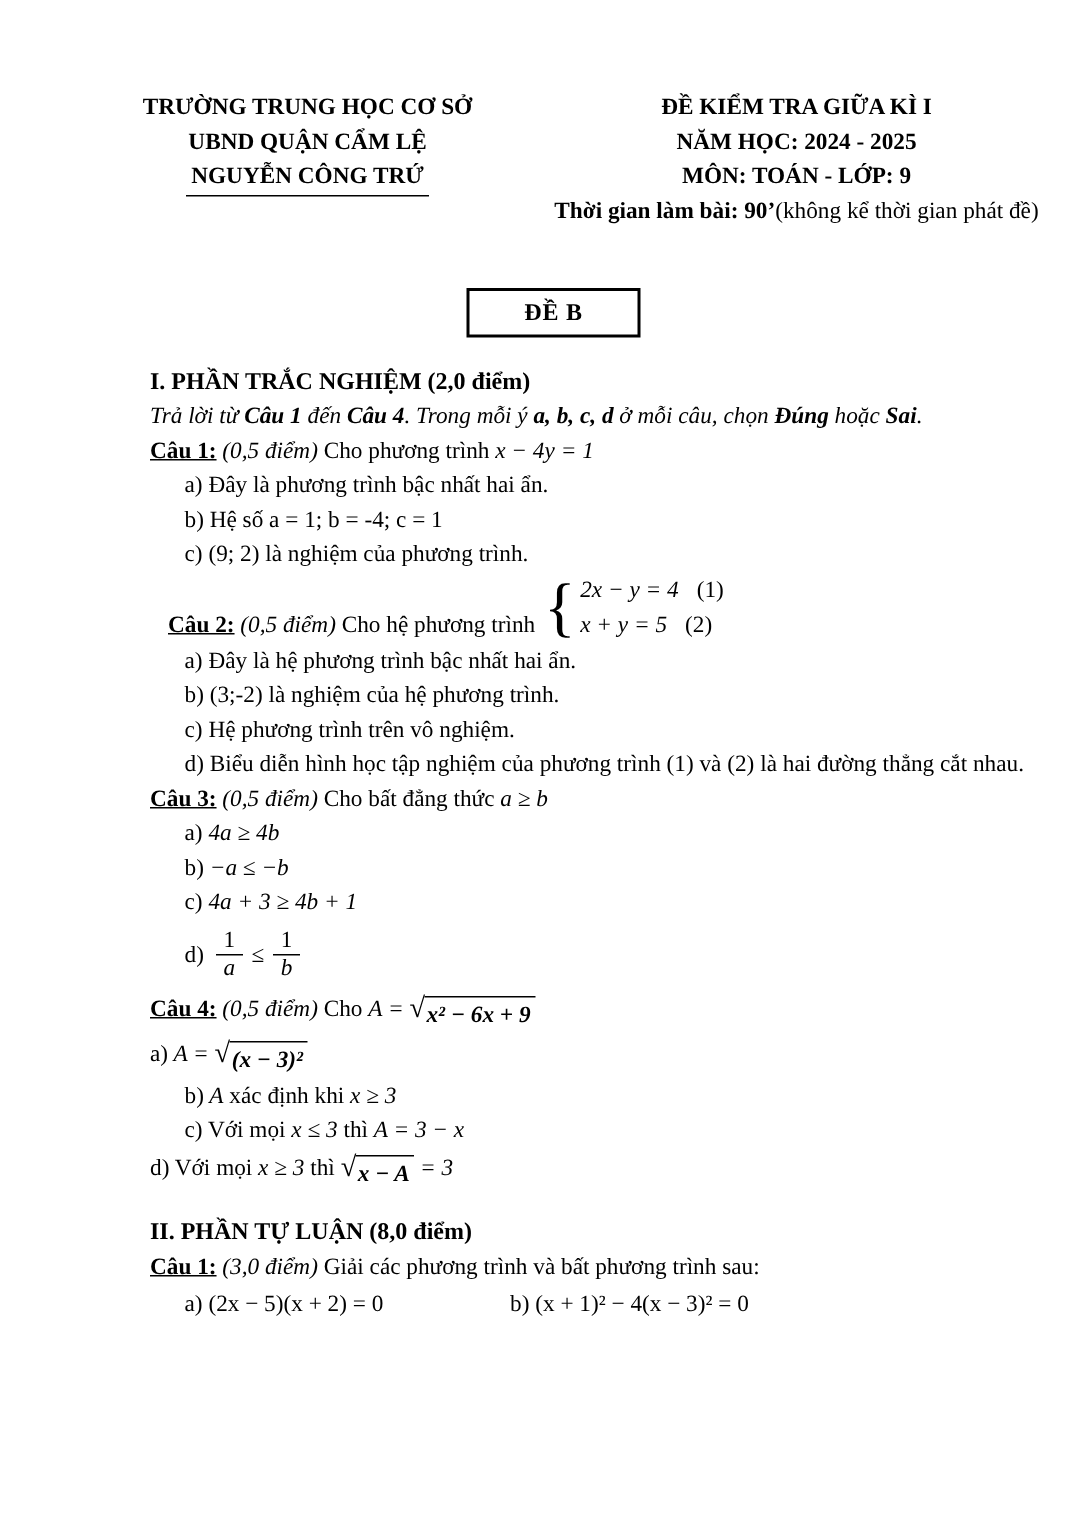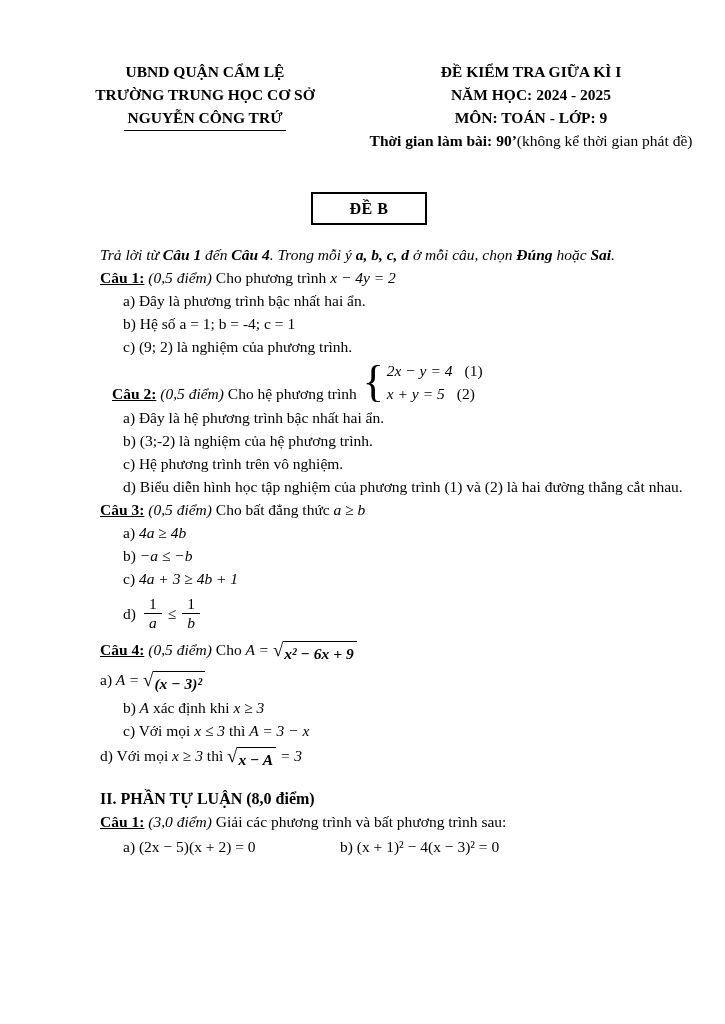--- a/index.html
+++ b/index.html
@@ -50,42 +50,43 @@
   .twocol .col2{white-space:pre-wrap;}
   .sec2-title{margin-top:15px;}
 </style>
 </head>
 <body>
 
 <div class="page">
 
   <div class="header">
     <div class="h-left">
+      <div>TRƯỜNG TRUNG HỌC CƠ SỞ</div>
       <div>UBND QUẬN CẨM LỆ</div>
-      <div>TRƯỜNG TRUNG HỌC CƠ SỞ</div>
       <div><span class="school-name">NGUYỄN CÔNG TRỨ</span></div>
     </div>
     <div class="h-right">
       <div>ĐỀ KIỂM TRA GIỮA KÌ I</div>
       <div>NĂM HỌC: 2024 - 2025</div>
       <div>MÔN: TOÁN - LỚP: 9</div>
       <div class="time-line"><span>Thời gian làm bài: 90’</span><span class="rm">(không kể thời gian phát đề)</span></div>
     </div>
   </div>
 
   <div class="de-box">
       <span>ĐỀ B</span>
     </div>
 
   <div class="content">
 
+    <div class="line sec-title">I. PHẦN TRẮC NGHIỆM (2,0 điểm)</div>
 
     <div class="line intro"><span>Trả lời từ </span><span class="bd">Câu 1</span><span> đến </span><span class="bd">Câu 4</span><span>. Trong mỗi ý </span><span class="bd">a, b, c, d</span><span> ở mỗi câu, chọn </span><span class="bd">Đúng</span><span> hoặc </span><span class="bd">Sai</span><span>.</span></div>
 
-    <div class="line"><span class="qlabel">Câu 1:</span><span class="pts"> (0,5 điểm) </span><span class="rm">Cho phương trình </span><span class="math">x − 4y = 2</span></div>
+    <div class="line"><span class="qlabel">Câu 1:</span><span class="pts"> (0,5 điểm) </span><span class="rm">Cho phương trình </span><span class="math">x − 4y = 1</span></div>
     <div class="item line"><span>a)</span><span> Đây là phương trình bậc nhất hai ẩn.</span></div>
     <div class="item line"><span>b)</span><span> Hệ số a = 1; b = -4; c = 1</span></div>
     <div class="item line"><span>c)</span><span> (9; 2) là nghiệm của phương trình.</span></div>
 
     <div class="line sysrow"><span class="qlabel">Câu 2:</span><span class="pts"> (0,5 điểm) </span><span class="rm">Cho hệ phương trình </span><span class="brace">{</span><span class="sys-lines"><span class="sys-line"><span class="math">2x − y = 4</span><span class="tag">(1)</span></span><span class="sys-line"><span class="math">x + y = 5</span><span class="tag">(2)</span></span></span></div>
     <div class="item line"><span>a)</span><span> Đây là hệ phương trình bậc nhất hai ẩn.</span></div>
     <div class="item line"><span>b)</span><span> (3;-2) là nghiệm của hệ phương trình.</span></div>
     <div class="item line"><span>c)</span><span> Hệ phương trình trên vô nghiệm.</span></div>
     <div class="item-wrap line"><span>d)</span><span> Biểu diễn hình học tập nghiệm của phương trình (1) và (2) là hai đường thẳng cắt nhau.</span></div>
 

